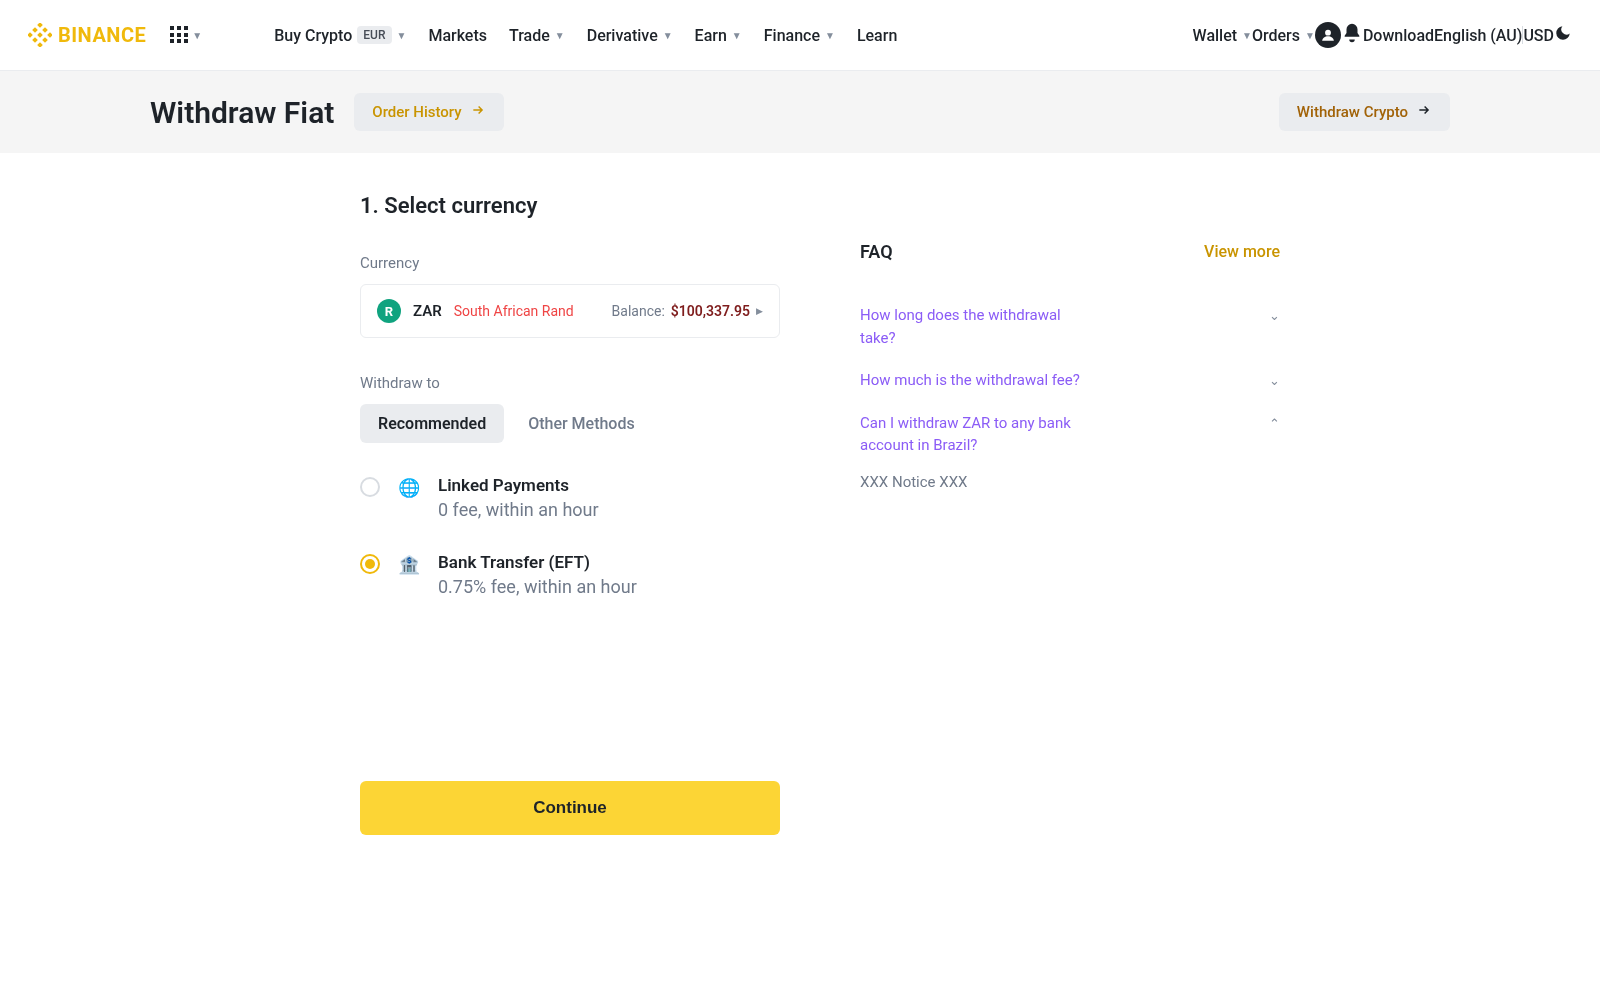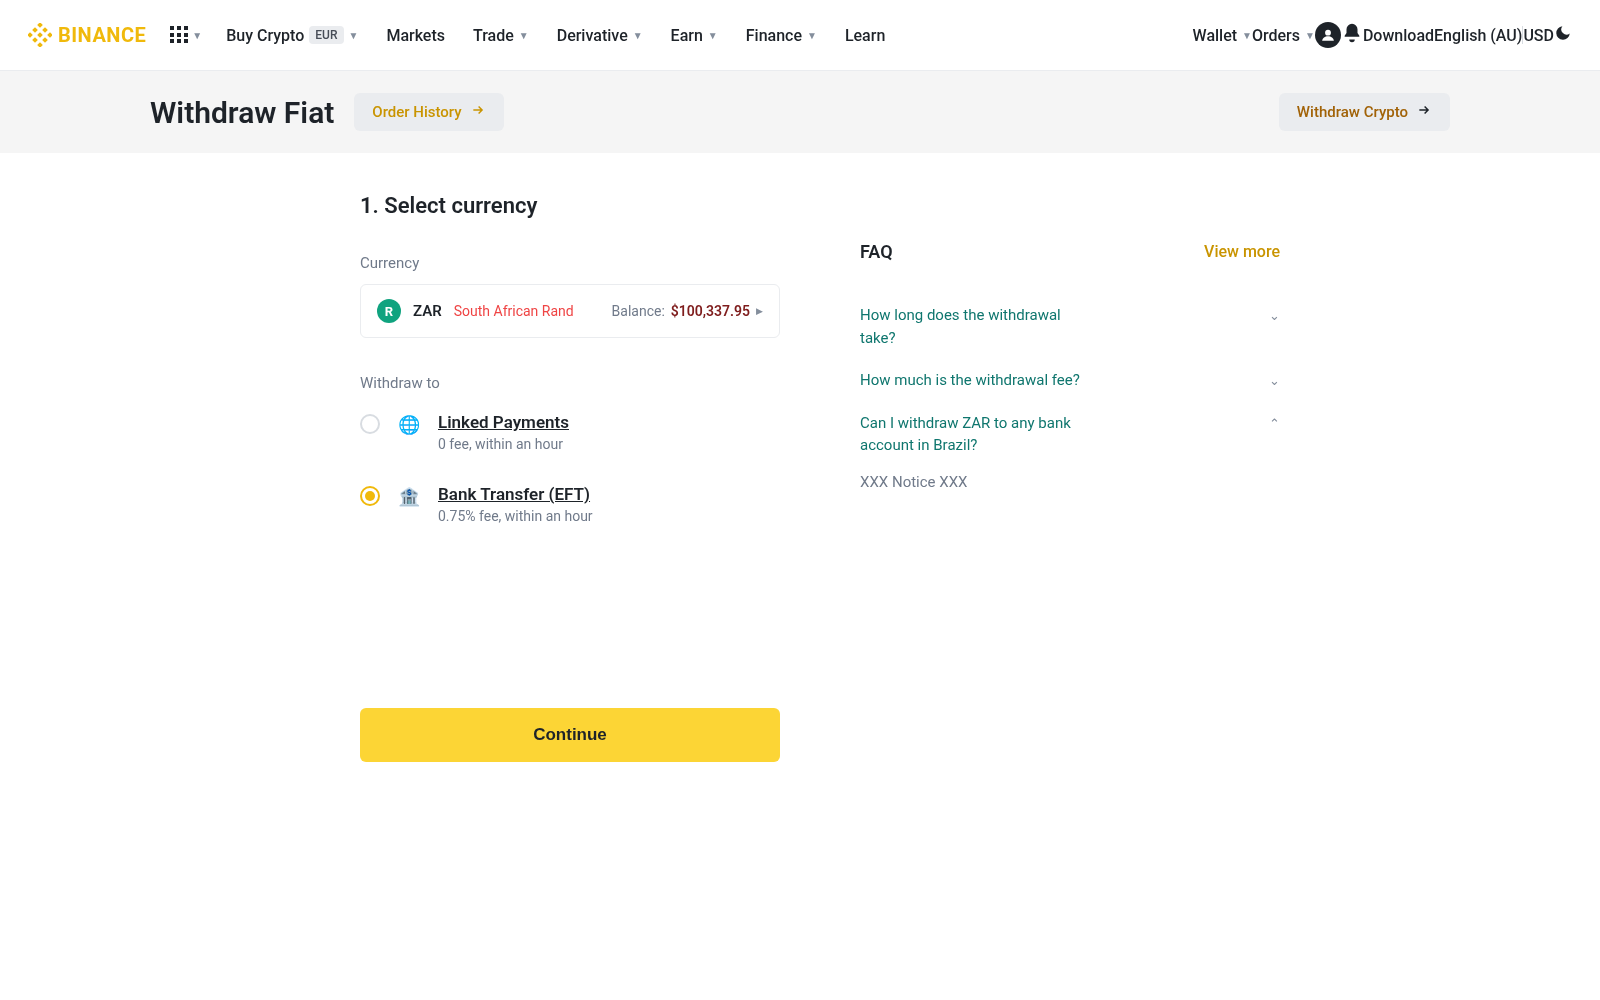--- a/index.html
+++ b/index.html
@@ -5,21 +5,21 @@
   * { box-sizing: border-box; margin: 0; padding: 0; }
   html, body { width: 1600px; height: 1000px; font-family: -apple-system, BlinkMacSystemFont, "Segoe UI", Roboto, Arial, sans-serif; background: #fff; color: #1e2329; }
   
   
   .topnav { height: 70px; display: flex; align-items: center; padding: 0 28px; background: #fff; }
   .logo { display: flex; align-items: center; gap: 6px; margin-right: 24px; }
   .logo-text { font-weight: 700; font-size: 20px; letter-spacing: 0.5px; color: #f0b90b; }
   .grid-btn { display: flex; align-items: center; gap: 4px; margin-right: 24px; cursor: pointer; }
   .grid-dots { width: 18px; height: 18px; display: grid; grid-template-columns: repeat(3,1fr); grid-template-rows: repeat(3,1fr); gap: 2px; }
   .grid-dots span { background:#1e2329; width:4px; height:4px; }
-  .nav-links { display: flex; align-items: flex-start; gap: 28px; }
+  .nav-links { display: flex; align-items: flex-start; gap: 22px; margin-left: 48px; }
   .nav-item { display: flex; align-items: center; gap: 5px; font-size: 16px; cursor: pointer; color:#1e2329; font-weight:500;}
   .badge { background:#eaecef; font-size:12px; padding:2px 6px; border-radius:4px; font-weight:500; color:#474d57;}
   .caret { font-size:10px; color:#848e9c; }
   .nav-right { margin-left:auto; display:flex; align-items:center; }
   .icon-circle { width:26px; height:26px; border-radius:50%; background:#1e2329; display:flex; align-items:center; justify-content:center; }
   .icon-circle svg { fill:#fff; }
   .bell svg { fill:#1e2329; }
   .divider { width:1px; height:18px; background:#d8dce1; }
   
   
@@ -51,31 +51,31 @@
   
   .tabs { display:flex; gap:6px; margin-bottom:24px; }
   .tab { padding:10px 18px; border-radius:6px; font-size:16px; cursor:pointer; color:#707a8a; font-weight:500;}
   .tab.active { background:#eaecef; color:#1e2329; font-weight:600; }
   
   .radio-row { display:flex; align-items:flex-start; gap:18px; padding:8px 0 24px; cursor:pointer; }
   .radio { width:20px; height:20px; border:2px solid #d8dce1; border-radius:50%; margin-top:2px; flex-shrink:0; position:relative;}
   .radio.sel { border-color:#f0b90b; }
   .radio.sel::after { content:""; position:absolute; inset:3px; border-radius:50%; background:#f0b90b; }
   .method-ico { font-size:18px; width:22px; text-align:center; margin-top:2px;}
-  .method-text .name { font-size:17px; font-weight:600; margin-bottom:4px;text-decoration:underline;}
-  .method-text .desc { font-size:14px; color:#707a8a; }
+  .method-text .name { font-size:17px; font-weight:600; margin-bottom:4px;}
+  .method-text .desc { font-size:18px; color:#707a8a; }
   
   .continue-btn { margin-top:160px; width:100%; height:54px; background:#fcd535; border:none; border-radius:6px; font-size:17px; font-weight:600; cursor:pointer; color:#1e2329;}
   
   
   .faq-head { display:flex; align-items:center; justify-content:space-between; margin-bottom:32px;}
   .faq-title { font-size:18px; font-weight:600; }
   .view-more { color:#c99400; font-size:16px; cursor:pointer; font-weight:500;}
   .faq-item { display:flex; justify-content:space-between; align-items:flex-start; gap:20px; padding:10px 0; cursor:pointer;}
-  .faq-q { font-size:15px; color:#0f766e; line-height:1.5; max-width:230px;}
+  .faq-q { font-size:15px; color:#8b5cf6; line-height:1.5; max-width:230px;}
   .faq-chev { color:#848e9c; font-size:13px; padding-top:4px;}
   .faq-ans { font-size:15px; color:#707a8a; padding:6px 0 0; }
 </style>
 </head>
 <body>
 
 <div class="topnav">
   <div class="logo">
     <svg width="24" height="24" viewBox="0 0 24 24">
         <g fill="#f0b90b">
@@ -198,20 +198,24 @@
         <span class="cur-code">ZAR</span>
         <span class="cur-name">South African Rand</span>
         <div class="balance-wrap">
           <span class="balance-lbl">Balance:</span>
           <span class="balance-val">$100,337.95</span>
           <span class="tri">▶</span>
         </div>
       </div>
       
       <div class="field-label">Withdraw to</div>
+      <div class="tabs">
+        <div class="tab active">Recommended</div>
+        <div class="tab">Other Methods</div>
+      </div>
       
       <div class="radio-row">
         <div class="radio"></div>
         <div class="method-ico">🌐</div>
         <div class="method-text">
           <div class="name">Linked Payments</div>
           <div class="desc">0 fee, within an hour</div>
         </div>
       </div>
       <div class="radio-row">

